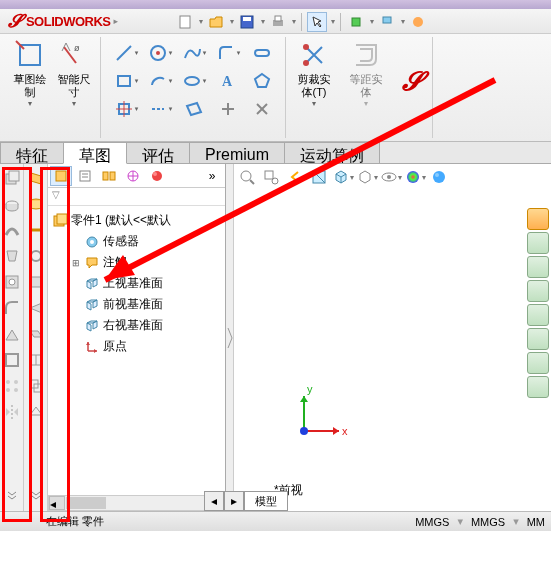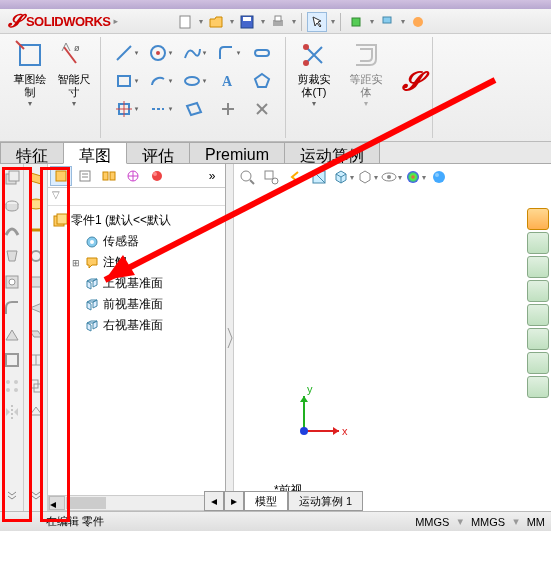--- a/index.html
+++ b/index.html
@@ -473,20 +473,29 @@
             </svg>
           <span>前视基准面</span>
         </div>
         <div class="tree-item">
           <span class="exp"></span>
           <svg class="ticon" viewBox="0 0 16 16">
               <path d="M3 5l4-2 6 0-4 2z M3 5v6l4 2v-6z M9 5l4-2v6l-4 2z" fill="#def" stroke="#48a"></path>
             </svg>
           <span>右视基准面</span>
         </div>
+        <div class="tree-item">
+          <span class="exp"></span>
+          <svg class="ticon" viewBox="0 0 16 16">
+              <line x1="4" y1="12" x2="4" y2="3" stroke="#c44" stroke-width="1.5"></line>
+              <line x1="4" y1="12" x2="13" y2="12" stroke="#c44" stroke-width="1.5"></line>
+              <path d="M4 3l-2 3h4z M13 12l-3-2v4z" fill="#c44"></path>
+            </svg>
+          <span>原点</span>
+        </div>
       </div>
     </div>
     <div class="scrollbar" style="position:relative;bottom:0;left:0;width:100%">
       <div class="sb-btn">◂</div>
       <div class="sb-thumb" style="flex:0 0 40px;background:#ccc;margin:1px"></div>
       <div style="flex:1"></div>
       <div class="sb-btn">▸</div>
     </div>
   </div>
 
@@ -582,21 +591,20 @@
       <text x="23" y="12" fill="#20b020" font-size="11">y</text>
       <circle cx="20" cy="50" r="4" fill="#2040de"></circle>
     </svg>
 
     <div class="view-label">*前视</div>
 
     <div class="bottom-tabs" style="left:-30px">
       <div style="width:20px;display:flex;align-items:center;justify-content:center;border:1px solid #999;background:#eee">◂</div>
       <div style="width:20px;display:flex;align-items:center;justify-content:center;border:1px solid #999;background:#eee">▸</div>
       <div class="btab active">模型</div>
-      <div class="btab">运动算例 1</div>
     </div>
   </div>
 </div>
 
 <div class="statusbar">
   <span style="flex:0 0 40px"></span>
   <span>在编辑 零件</span>
   <span style="flex:1"></span>
   <span>MMGS</span>
   <span class="status-sep">▾</span>

